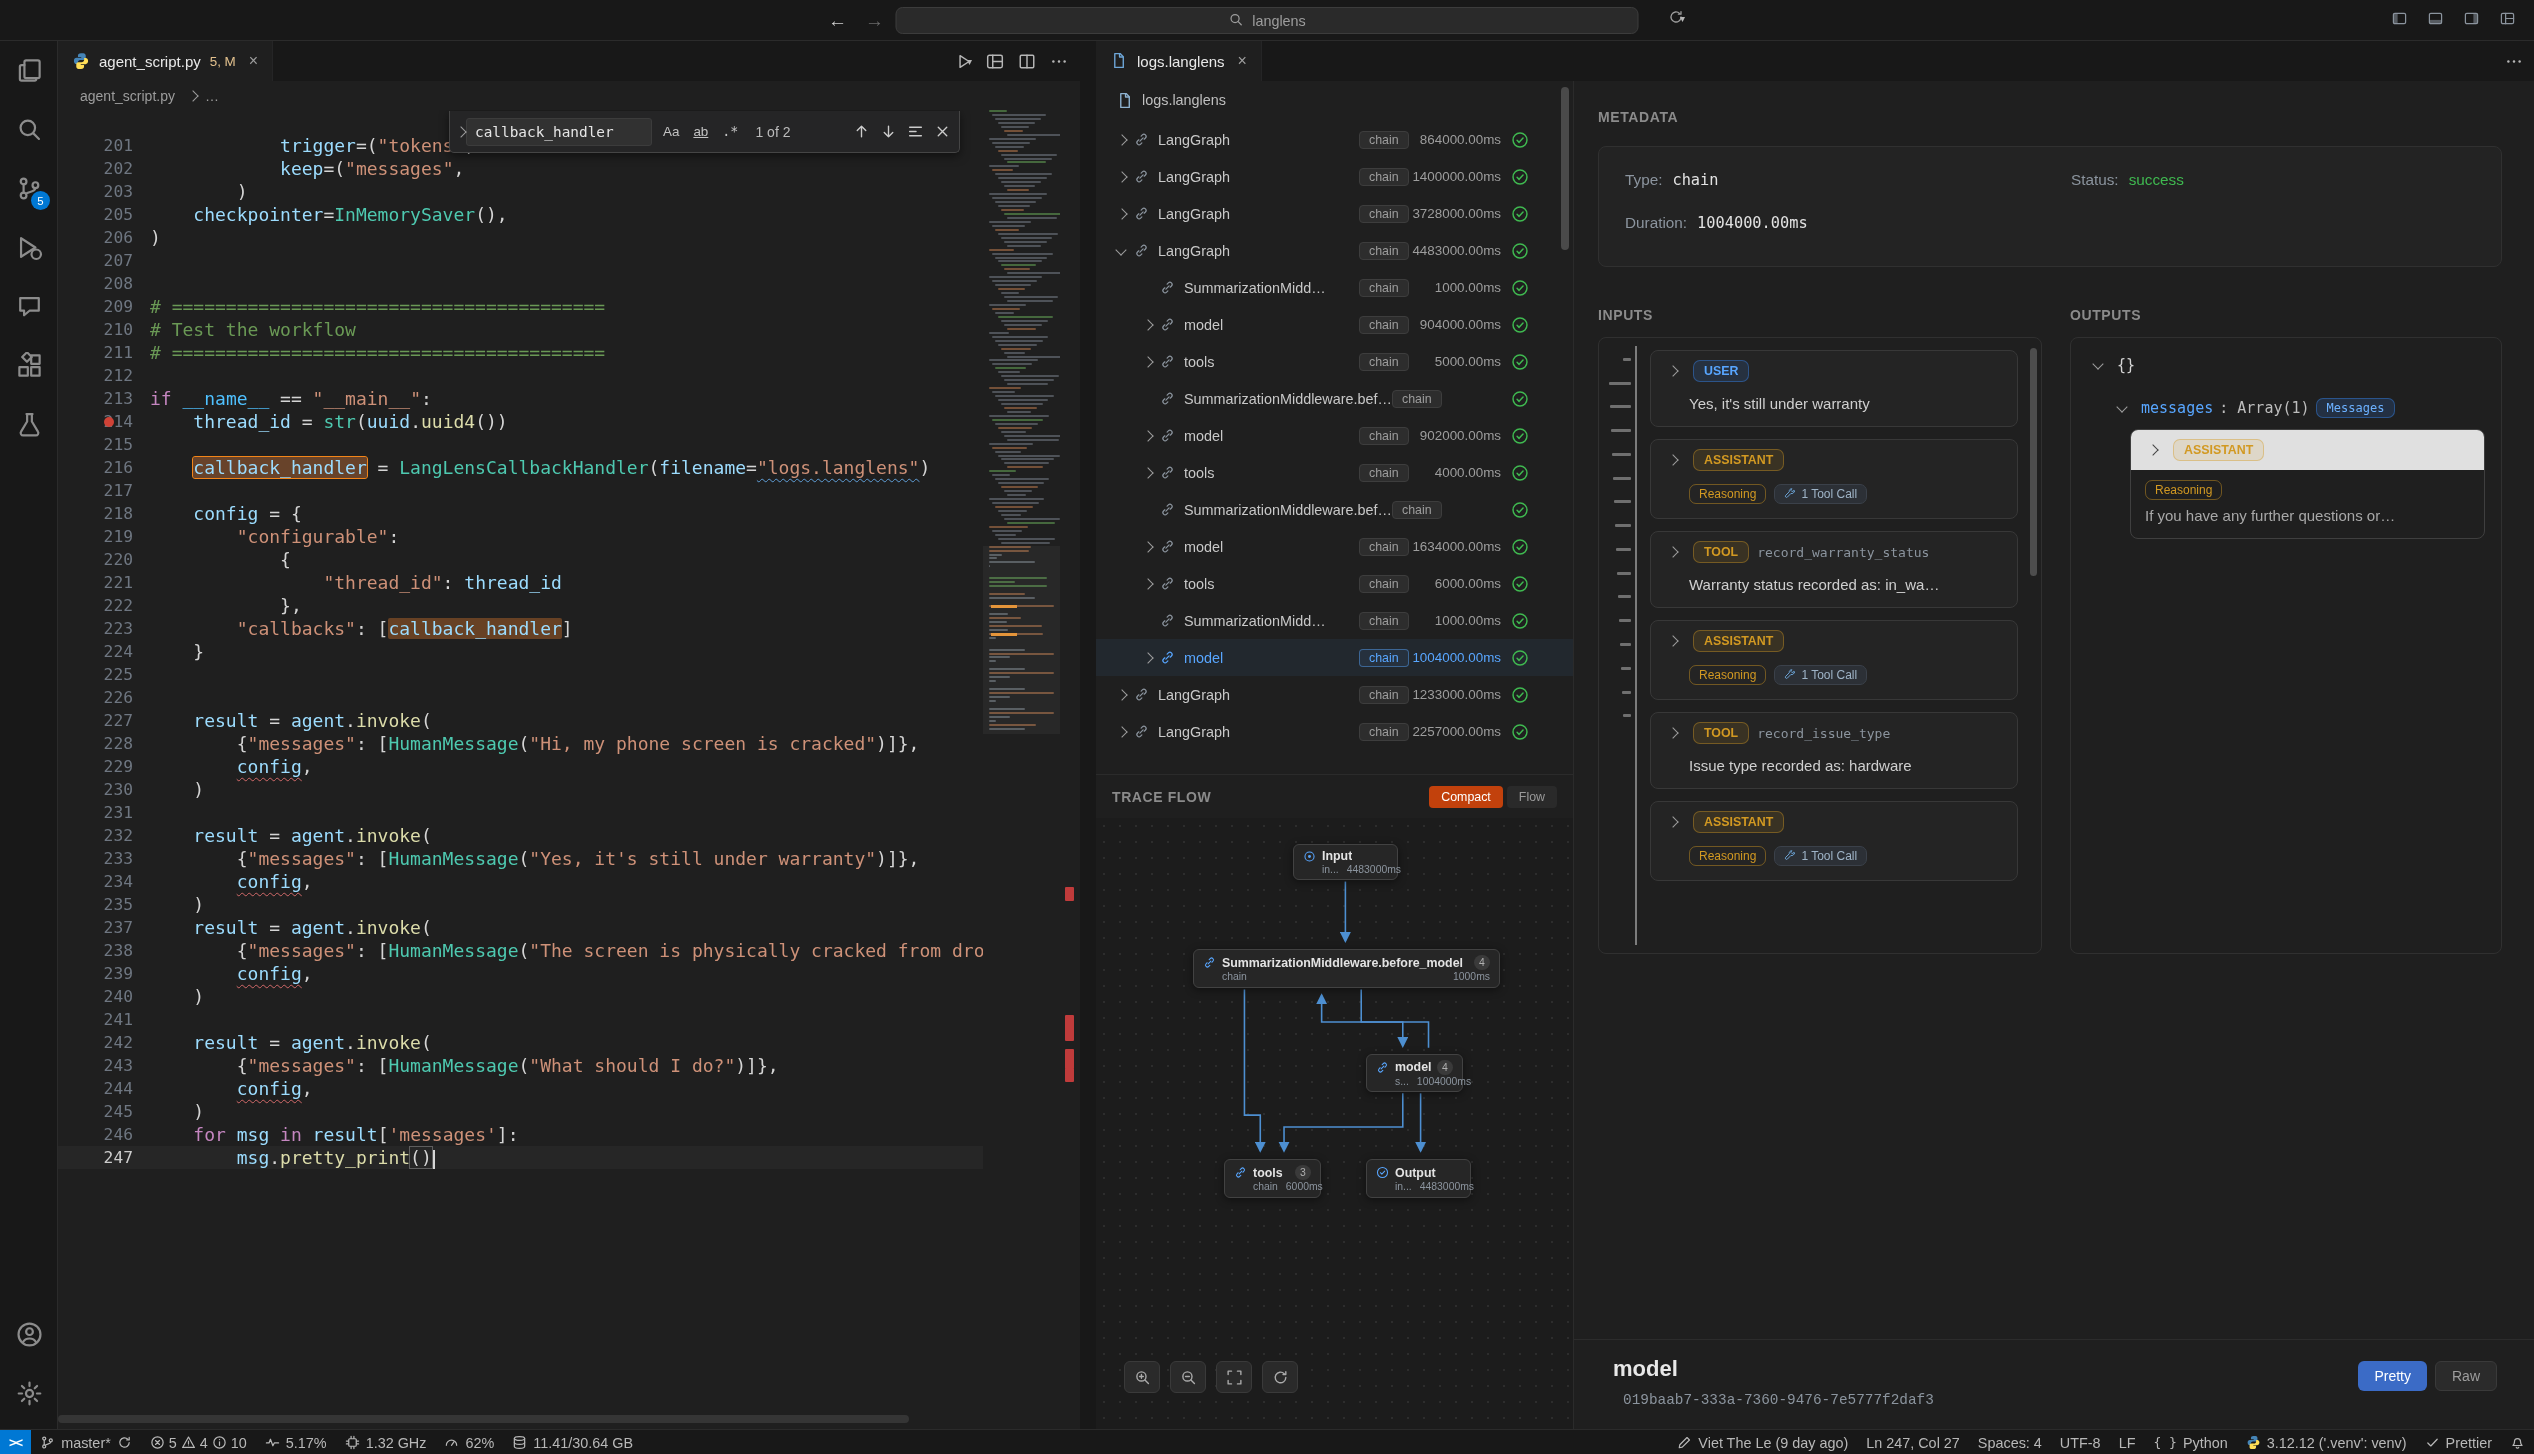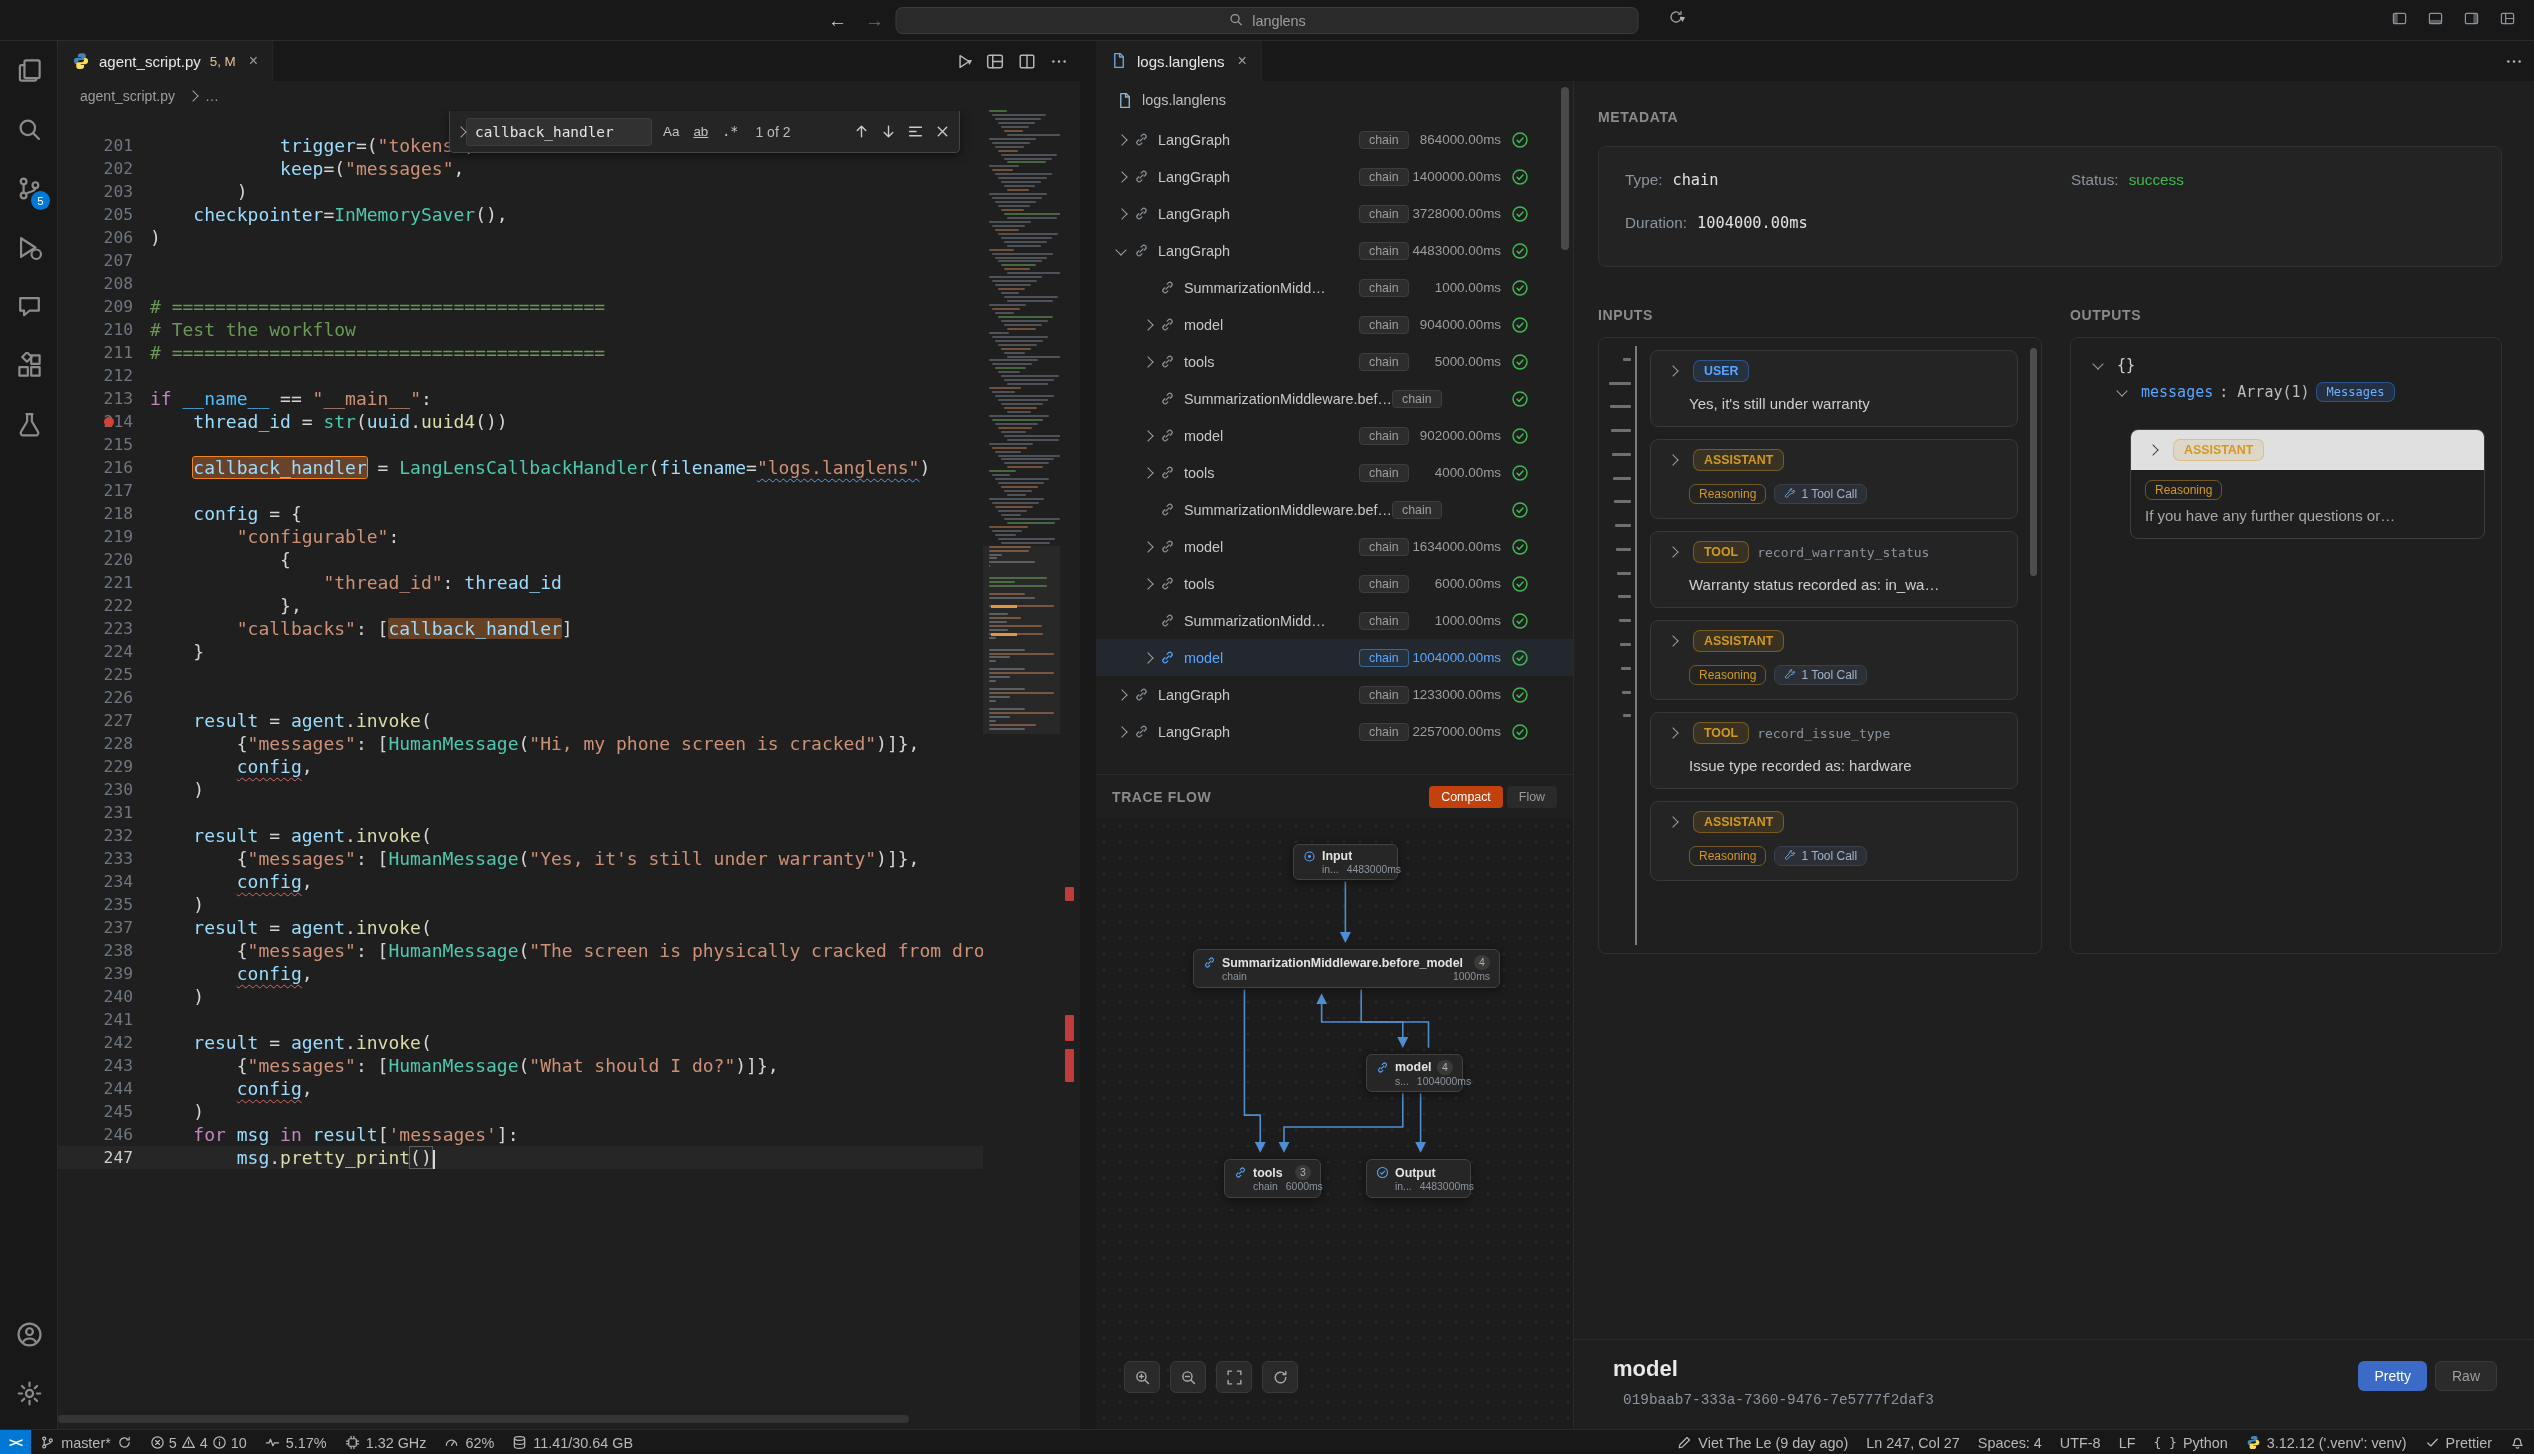--- a/index.html
+++ b/index.html
@@ -1189,21 +1189,21 @@
             </div>
           </div>
         <div class="io-scroll"></div>
       </div>
 
       <div class="io-box outputs-box">
         <div class="json-row" style="left:18px; top:18px;">
           <span class="chev down"></span>
           <span>{}</span>
         </div>
-        <div class="json-row" style="left:42px; top:44px;justify-content:space-between;">
+        <div class="json-row" style="left:42px; top:60px;justify-content:space-between;">
           <span class="chev down"></span>
           <span class="json-key">messages</span>
             <span class="json-type">: Array(1)</span>
           <span class="pill msgs">Messages</span>
         </div>
         <div class="out-card">
           <div class="card-head">
             <span class="chev right"></span>
             <span class="pill asst">ASSISTANT</span>
           </div>

